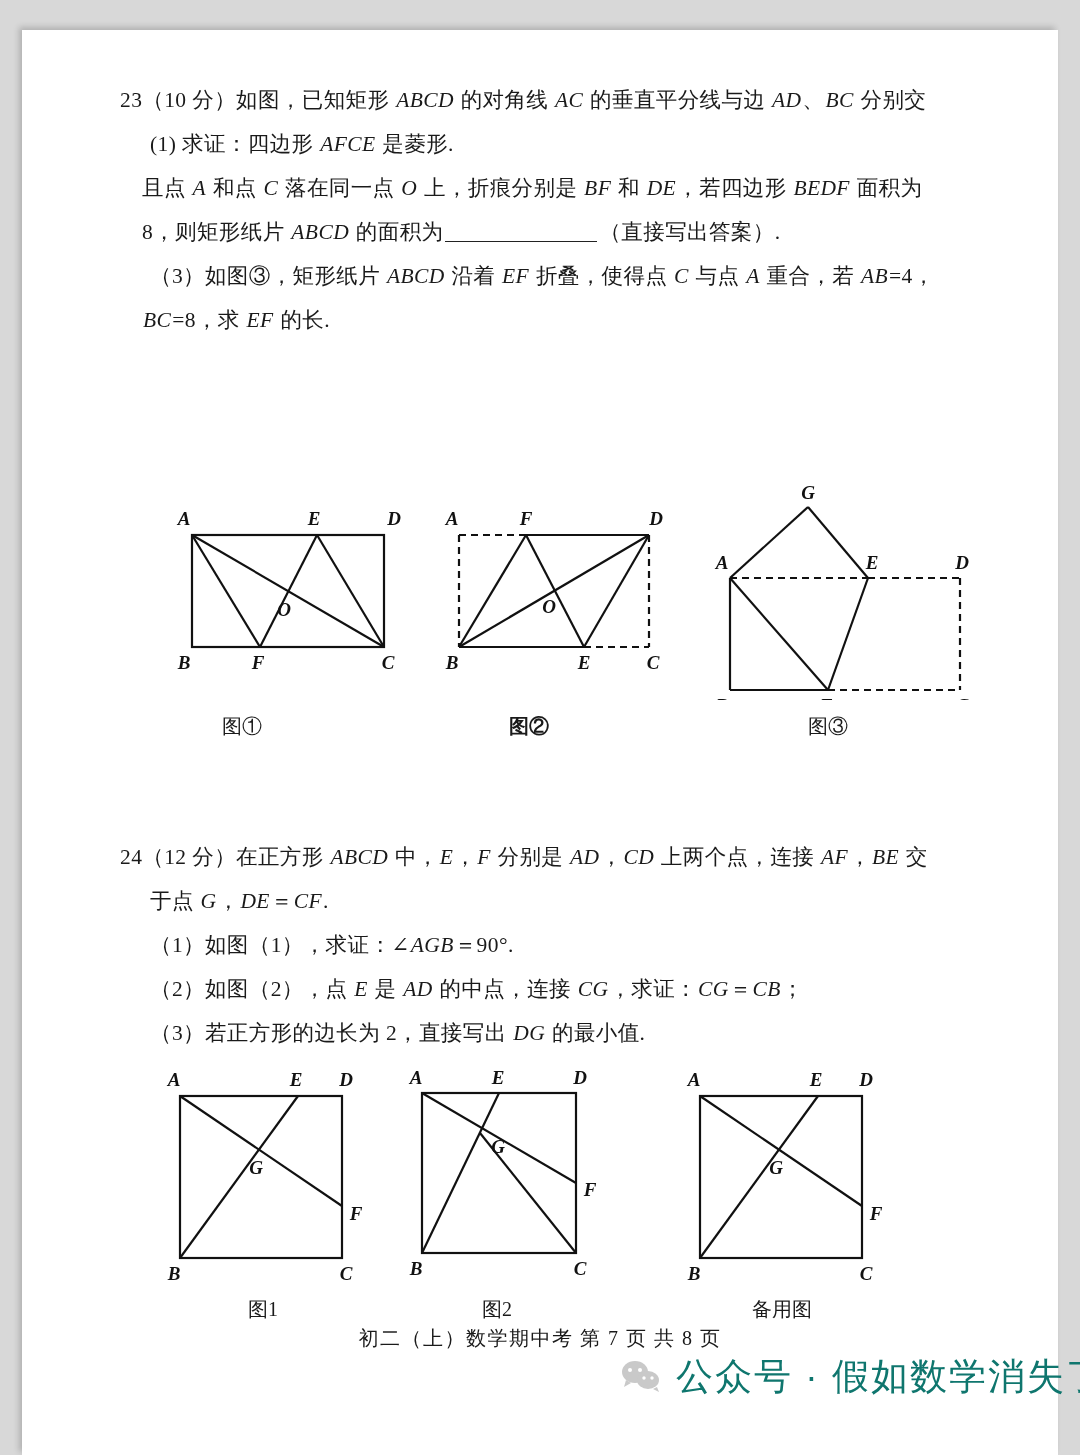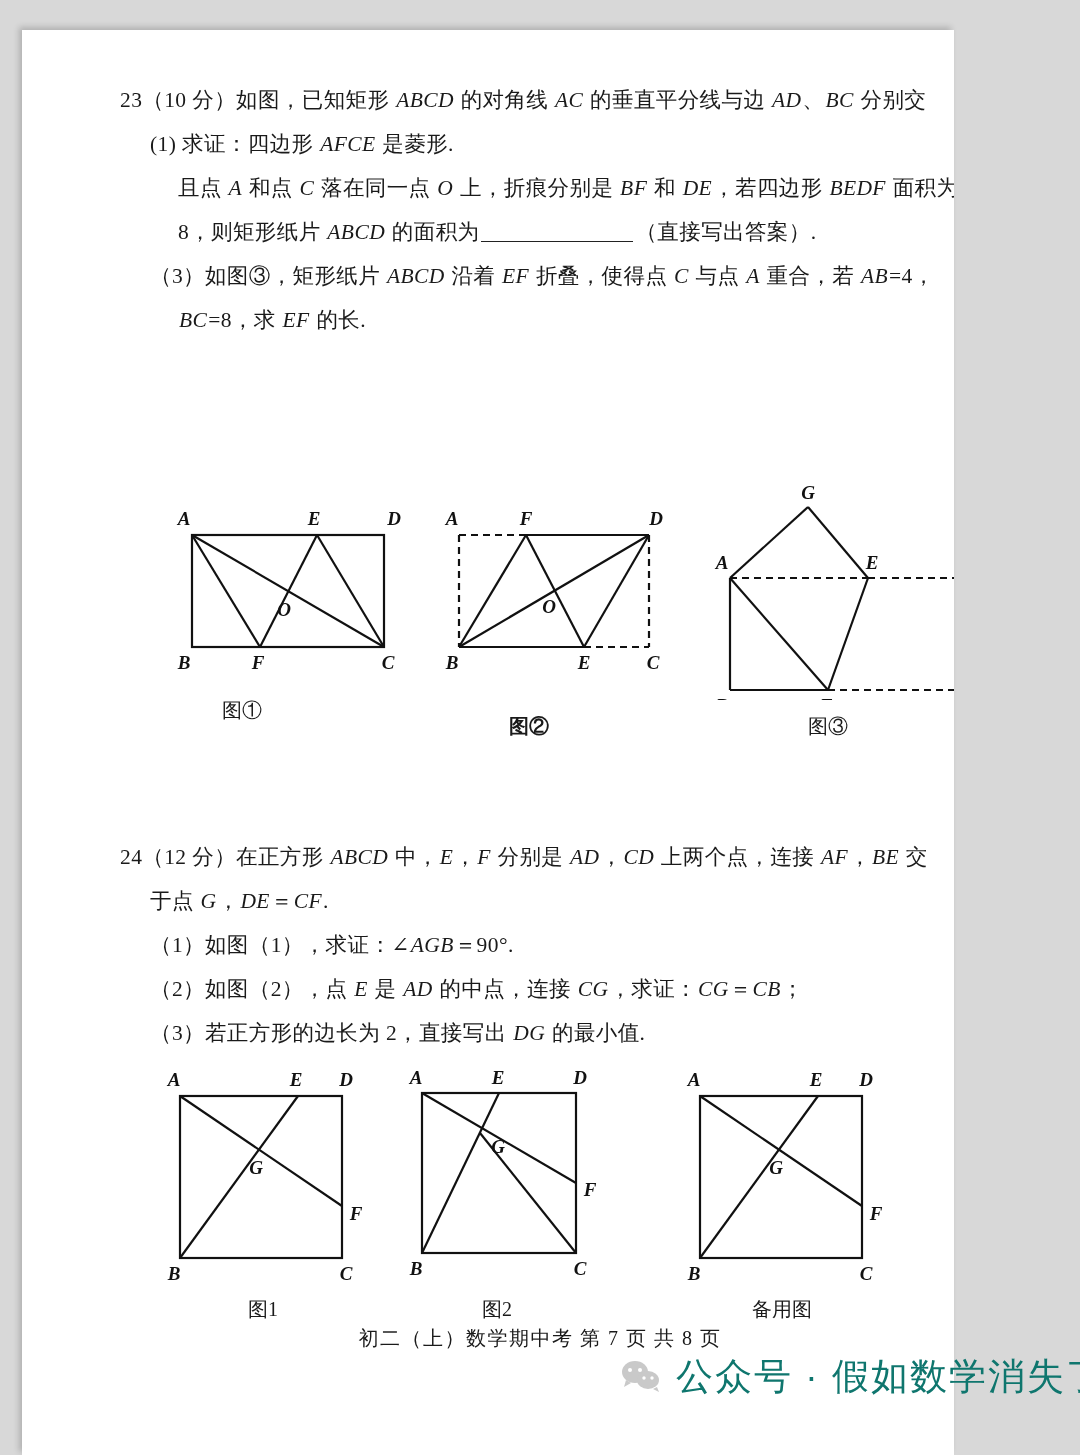--- a/index.html
+++ b/index.html
@@ -10,41 +10,41 @@
   body {
     width: 1080px;
     height: 1455px;
     font-family: "Liberation Serif", "DejaVu Serif", serif;
     overflow: hidden;
   }
   #page {
     position: absolute;
     left: 22px;
     top: 30px;
-    width: 932px;
+    width: 1036px;
     height: 1425px;
     background: #ffffff;
     box-shadow: -3px -3px 6px rgba(0,0,0,0.18);
     overflow: hidden;
   }
   .qblock {
     position: absolute;
     left: 0;
     width: 1036px;
   }
   .qline {
     font-size: 21.5px;
     line-height: 44px;
     color: #1a1a1a;
     white-space: nowrap;
     letter-spacing: 0.4px;
   }
   .ind0 { padding-left: 98px; text-indent: -0px; }
   .ind1 { padding-left: 128px; }
-  .ind2 { padding-left: 120px; margin-left: 36px; }
+  .ind2 { padding-left: 120px; }
   .it {
     font-style: italic;
     font-family: "Liberation Serif", "DejaVu Serif", serif;
     padding: 0 1px;
   }
   .blankline {
     display: inline-block;
     width: 152px;
     border-bottom: 1.6px solid #222;
     height: 19px;
@@ -149,21 +149,21 @@
           <line x1="155" y1="50" x2="222" y2="162"></line>
         </g>
         <text x="22" y="40" text-anchor="middle">A</text>
         <text x="152" y="40" text-anchor="middle">E</text>
         <text x="232" y="40" text-anchor="middle">D</text>
         <text x="122" y="131" text-anchor="middle">O</text>
         <text x="22" y="184" text-anchor="middle">B</text>
         <text x="96" y="184" text-anchor="middle">F</text>
         <text x="226" y="184" text-anchor="middle">C</text>
       </svg>
-      <div class="cap" style="left:60px; top:212px;">图①</div>
+      <div class="cap" style="left:60px; top:228px;">图①</div>
     </div>
 
     <div class="fig" style="left:412px;">
       <svg width="255" height="200" viewBox="0 0 255 200">
 
         <g stroke="#111" stroke-width="2.2" fill="none">
 
           <g stroke-dasharray="7,5">
             <line x1="25" y1="50" x2="92" y2="50"></line>
             <line x1="25" y1="50" x2="25" y2="162"></line>

